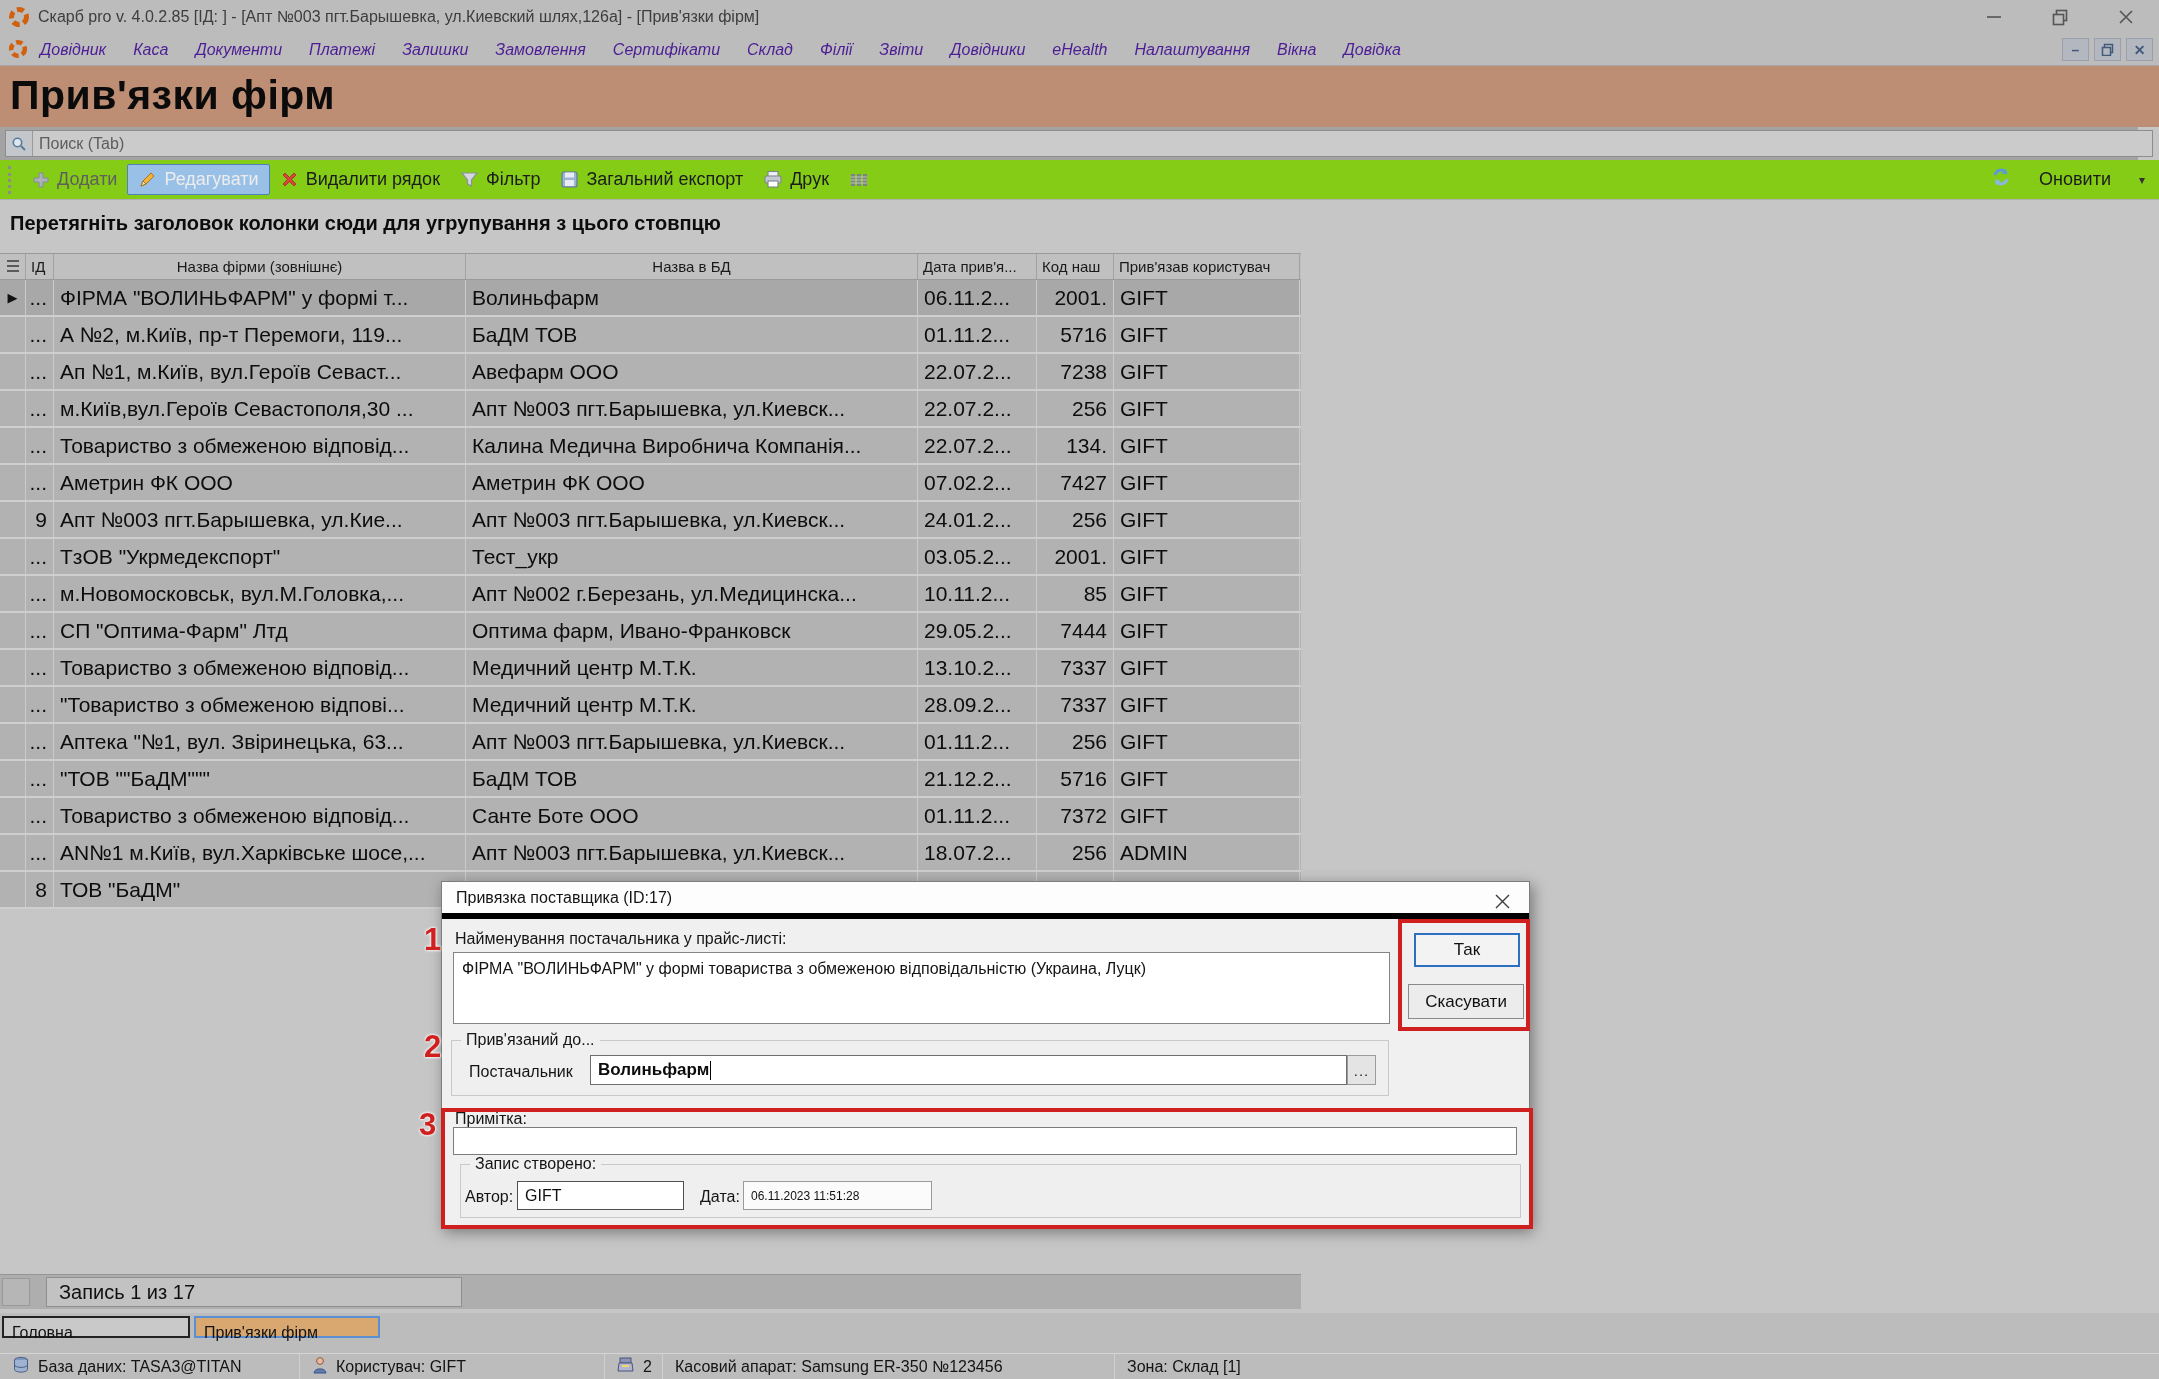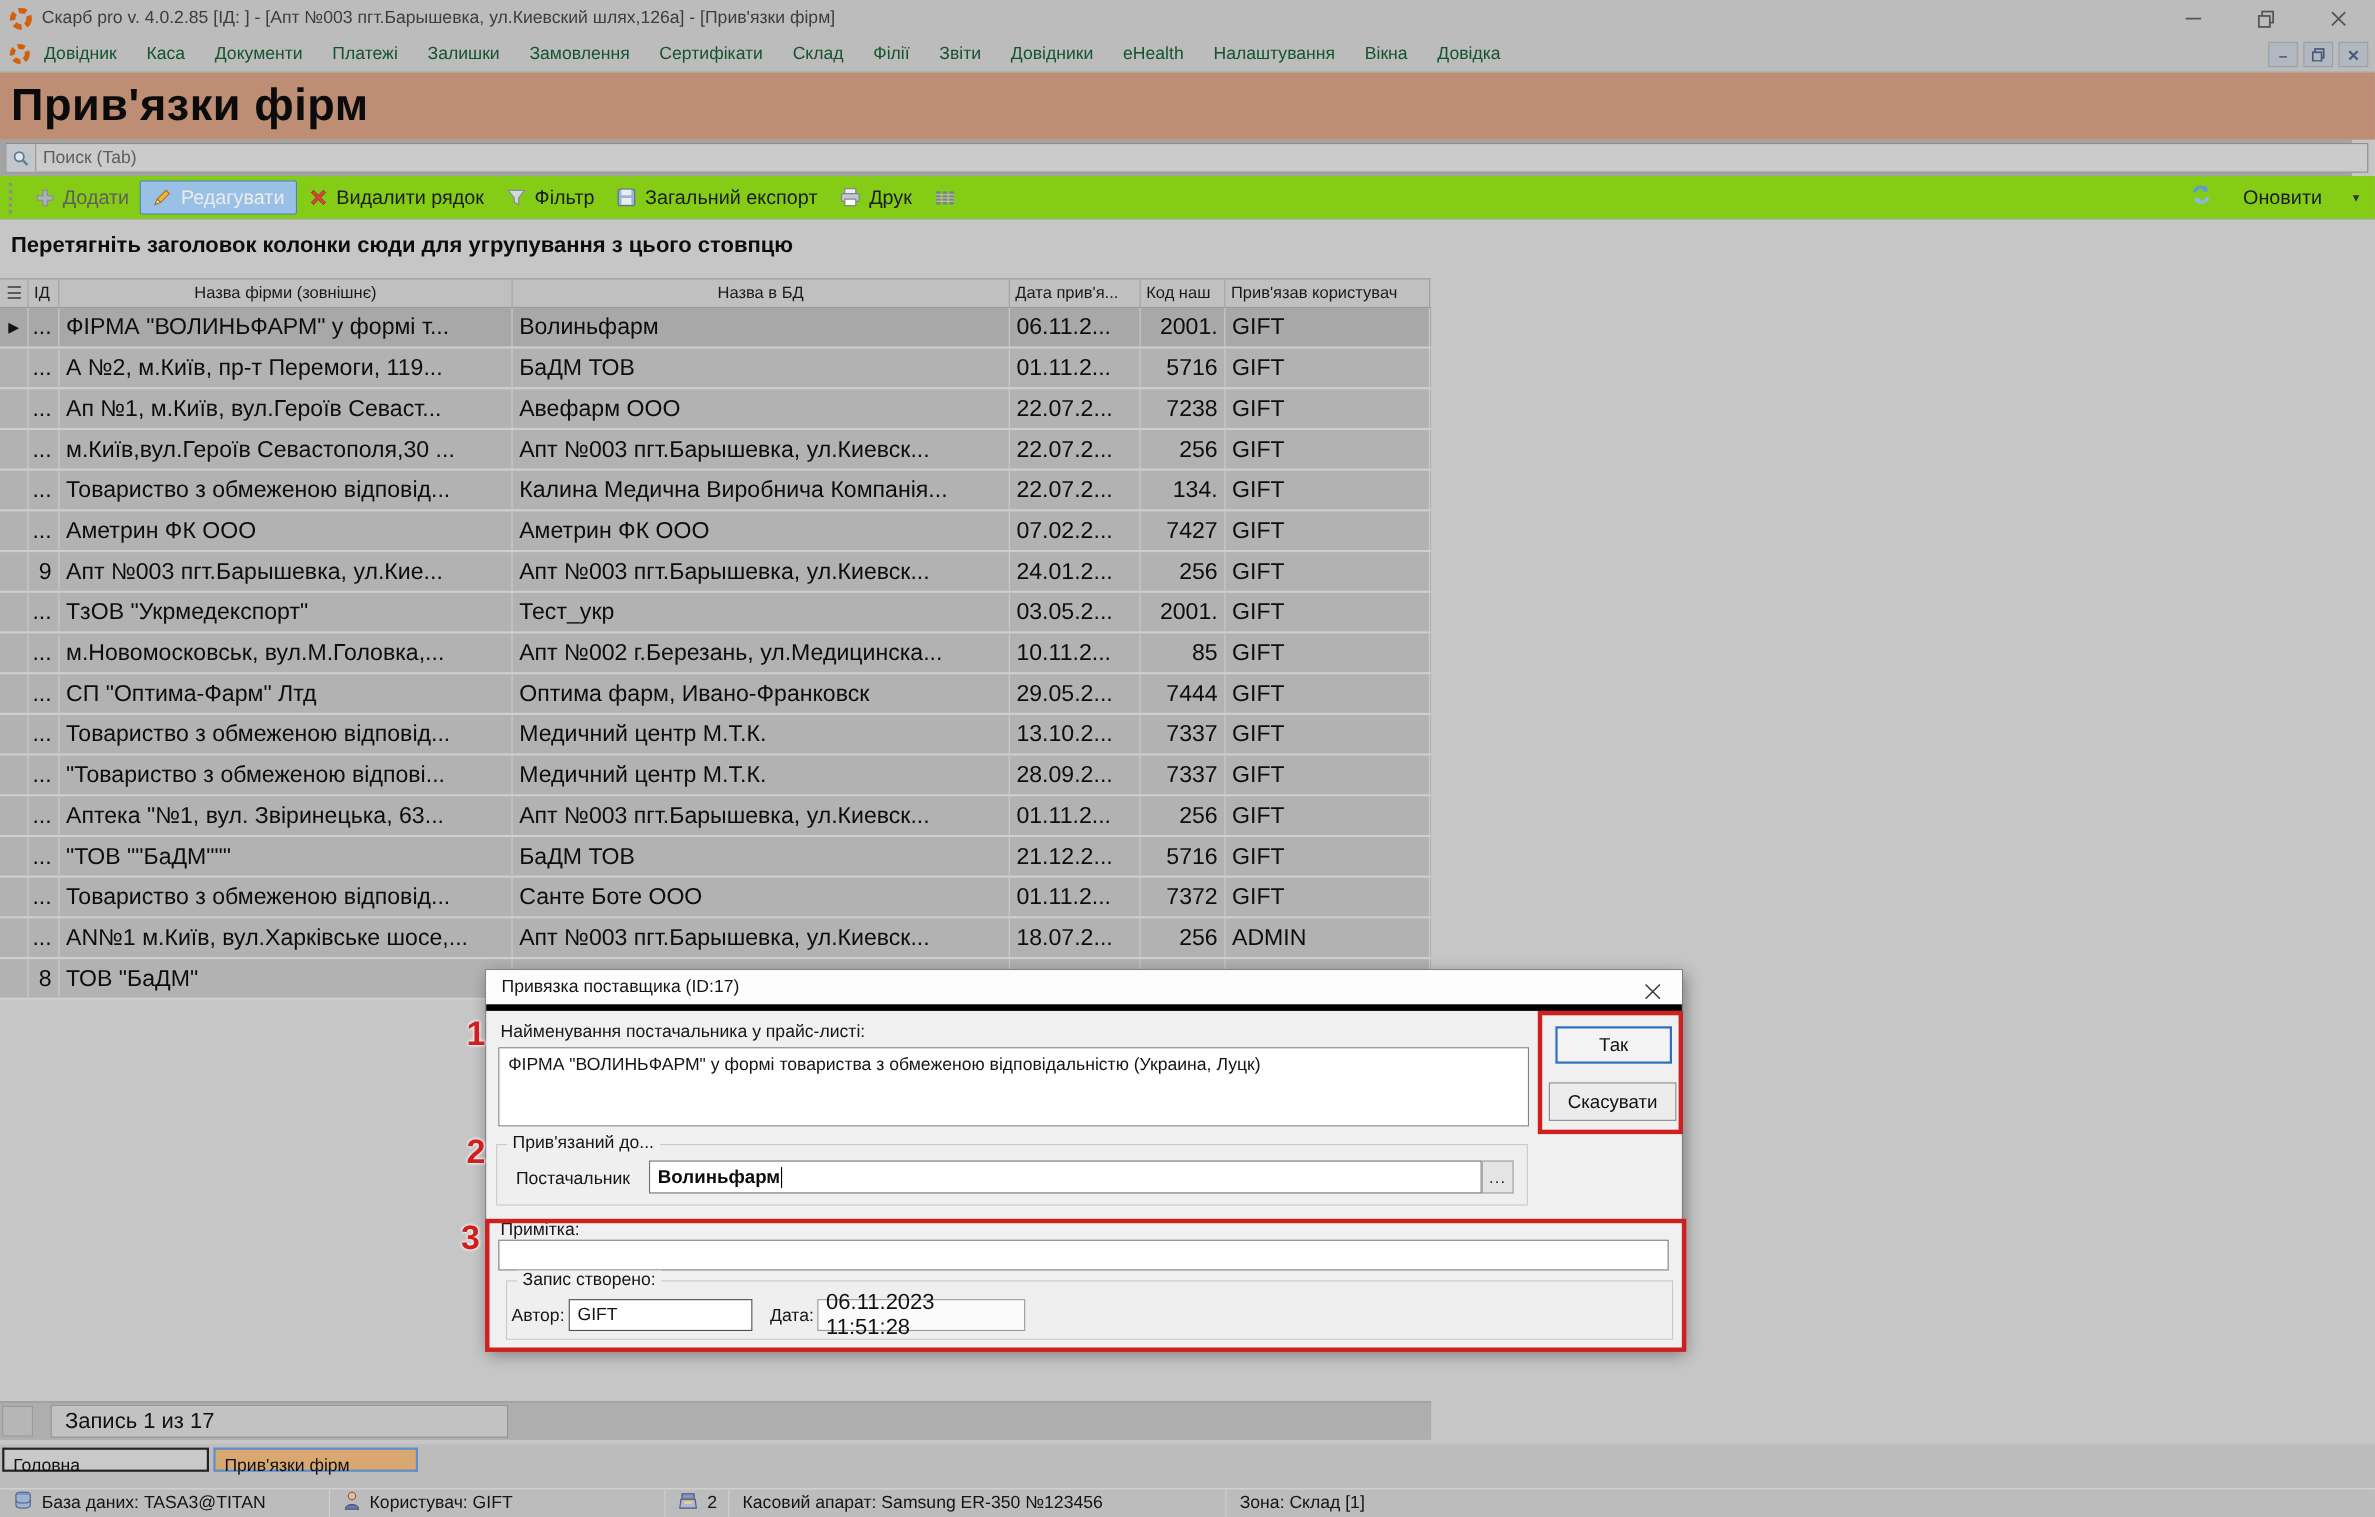--- a/index.html
+++ b/index.html
@@ -12,21 +12,21 @@
               display:flex; align-items:center; padding-left:8px; }
   .titlebar .ttext { font-size:16px; color:#3d3d3d; margin-left:8px; white-space:nowrap; }
   .winbtns { position:absolute; right:0; top:0; height:34px; display:flex; }
   .wbtn { width:66px; height:34px; display:flex; align-items:center; justify-content:center;
           color:#555; font-size:17px; }
   .wbtn svg { display:block; }
 
   .menubar { position:absolute; left:0; top:34px; width:2159px; height:32px; background:#bcbcbc;
              border-bottom:1px solid #a5a5a5; display:flex; align-items:center; padding-left:8px; }
   .menuitems { display:flex; align-items:center; margin-left:10px; }
-  .mi { font-size:16px; color:#14532d; margin-right:27px; white-space:nowrap; }
+  .mi { font-size:16px; color:#4c1d95; margin-right:27px; white-space:nowrap;font-style:italic; }
   .mdibtns { position:absolute; right:6px; top:4px; display:flex; gap:5px; }
   .mdib { width:27px; height:23px; background:#b3b8c0; border:1px solid #9aa0aa; color:#44597a;
           font-size:14px; font-weight:bold; display:flex; align-items:center; justify-content:center; }
 
   .applogo { width:22px; height:22px; display:inline-block; }
 
   
   .pagetitle { position:absolute; left:0; top:66px; width:2159px; height:61px; background:#bd8e74;
                font-size:41px; font-weight:bold; color:#0b0b0b; padding:6px 0 0 10px; letter-spacing:.5px; }
 
@@ -114,21 +114,21 @@
                border:1px solid #9b9b9b; font-size:15px; color:#222; display:flex; align-items:center;
                justify-content:center; letter-spacing:1px; }
   .noteinput { position:absolute; left:11px; top:245px; width:1064px; height:28px; background:#fff;
                border:1px solid #7c7c7c; }
   .g-created { left:18px; top:282px; width:1061px; height:54px; background:#efefef; }
   .authlabel { position:absolute; left:23px; top:306px; font-size:16px; color:#151515; }
   .authfield { position:absolute; left:75px; top:299px; width:167px; height:29px; background:#fff;
                border:1px solid #4f4f4f; font-size:16px; color:#111; display:flex; align-items:center; padding-left:7px; }
   .datelabel { position:absolute; left:258px; top:306px; font-size:16px; color:#151515; }
   .datefield { position:absolute; left:301px; top:299px; width:189px; height:29px; background:#fbfbfb;
-               border:1px solid #9a9a9a; font-size:20px; color:#111; display:flex; align-items:center; padding-left:7px; }
+               border:1px solid #9a9a9a; font-size:12px; color:#111; display:flex; align-items:center; padding-left:7px; }
 
   
   .ann { position:absolute; z-index:60; pointer-events:none; }
   .annnum { font-size:31px; font-weight:bold; color:#d01f1f;
             text-shadow:0 0 3px #fff, 0 0 3px #fff; }
   .annrect { border:4px solid #d01f1f; }
   .r-buttons { left:1398px; top:919px; width:132px; height:112px; }
   .r-note { left:441px; top:1108px; width:1092px; height:121px; }
   .n-1 { left:424px; top:922px; } .n-2 { left:424px; top:1029px; } .n-3 { left:419px; top:1107px; }
 </style>

